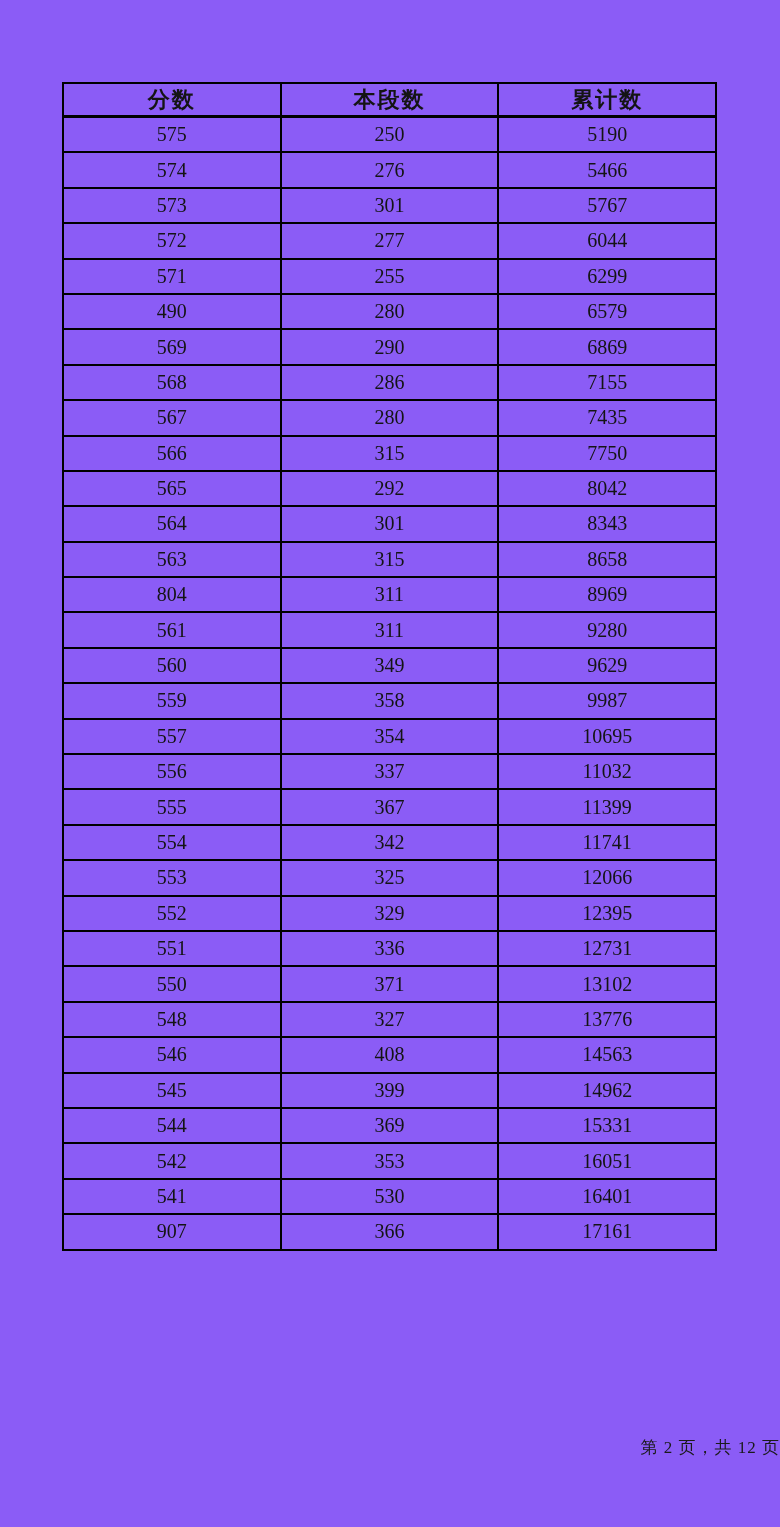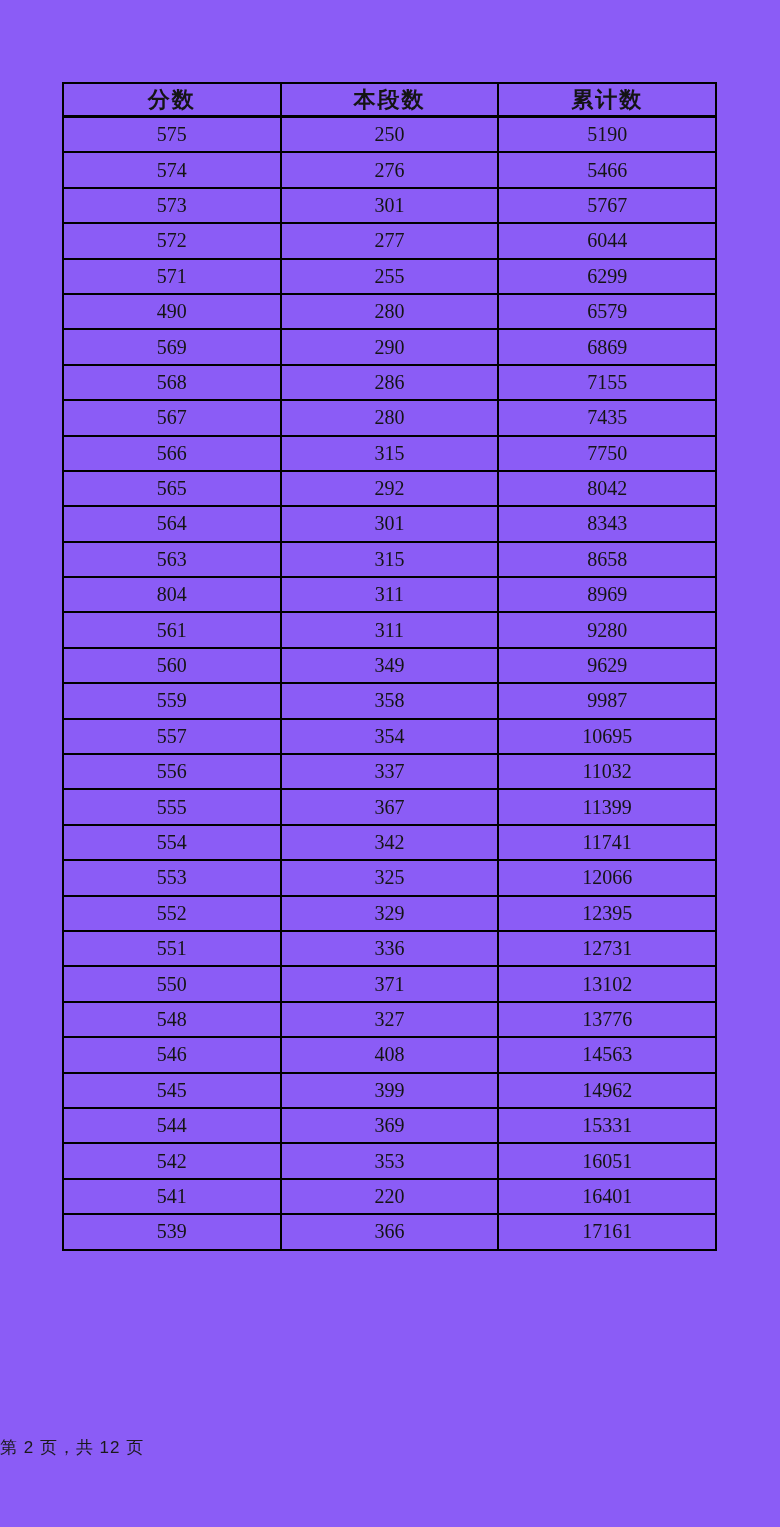--- a/index.html
+++ b/index.html
@@ -42,25 +42,25 @@
   .score-table td {
     height: 33.4px;
     font-size: 20px;
     font-family: "Liberation Serif", "DejaVu Serif", serif;
   }
   .page-footer {
     position: absolute;
     left: 0;
     right: 0;
     top: 1436px;
-    text-align: left;
+    text-align: right;
     font-size: 17px;
     color: #1a1a1a;
     letter-spacing: 1px;
-    font-family: Liberation Sans, sans-serif;
+    font-family: Liberation Serif, serif;
   }
 </style>
 </head>
 <body>
 
 <div class="page">
 
   <table class="score-table">
     <thead>
       <tr>
@@ -215,25 +215,25 @@
           <td>369</td>
           <td>15331</td>
         </tr>
         <tr>
           <td>542</td>
           <td>353</td>
           <td>16051</td>
         </tr>
         <tr>
           <td>541</td>
-          <td>220</td>
+          <td>530</td>
           <td>16401</td>
         </tr>
         <tr>
-          <td>539</td>
+          <td>907</td>
           <td>366</td>
           <td>17161</td>
         </tr>
       </tbody>
   </table>
 
   <div class="page-footer">第 2 页，共 12 页</div>
 
 </div>
 

